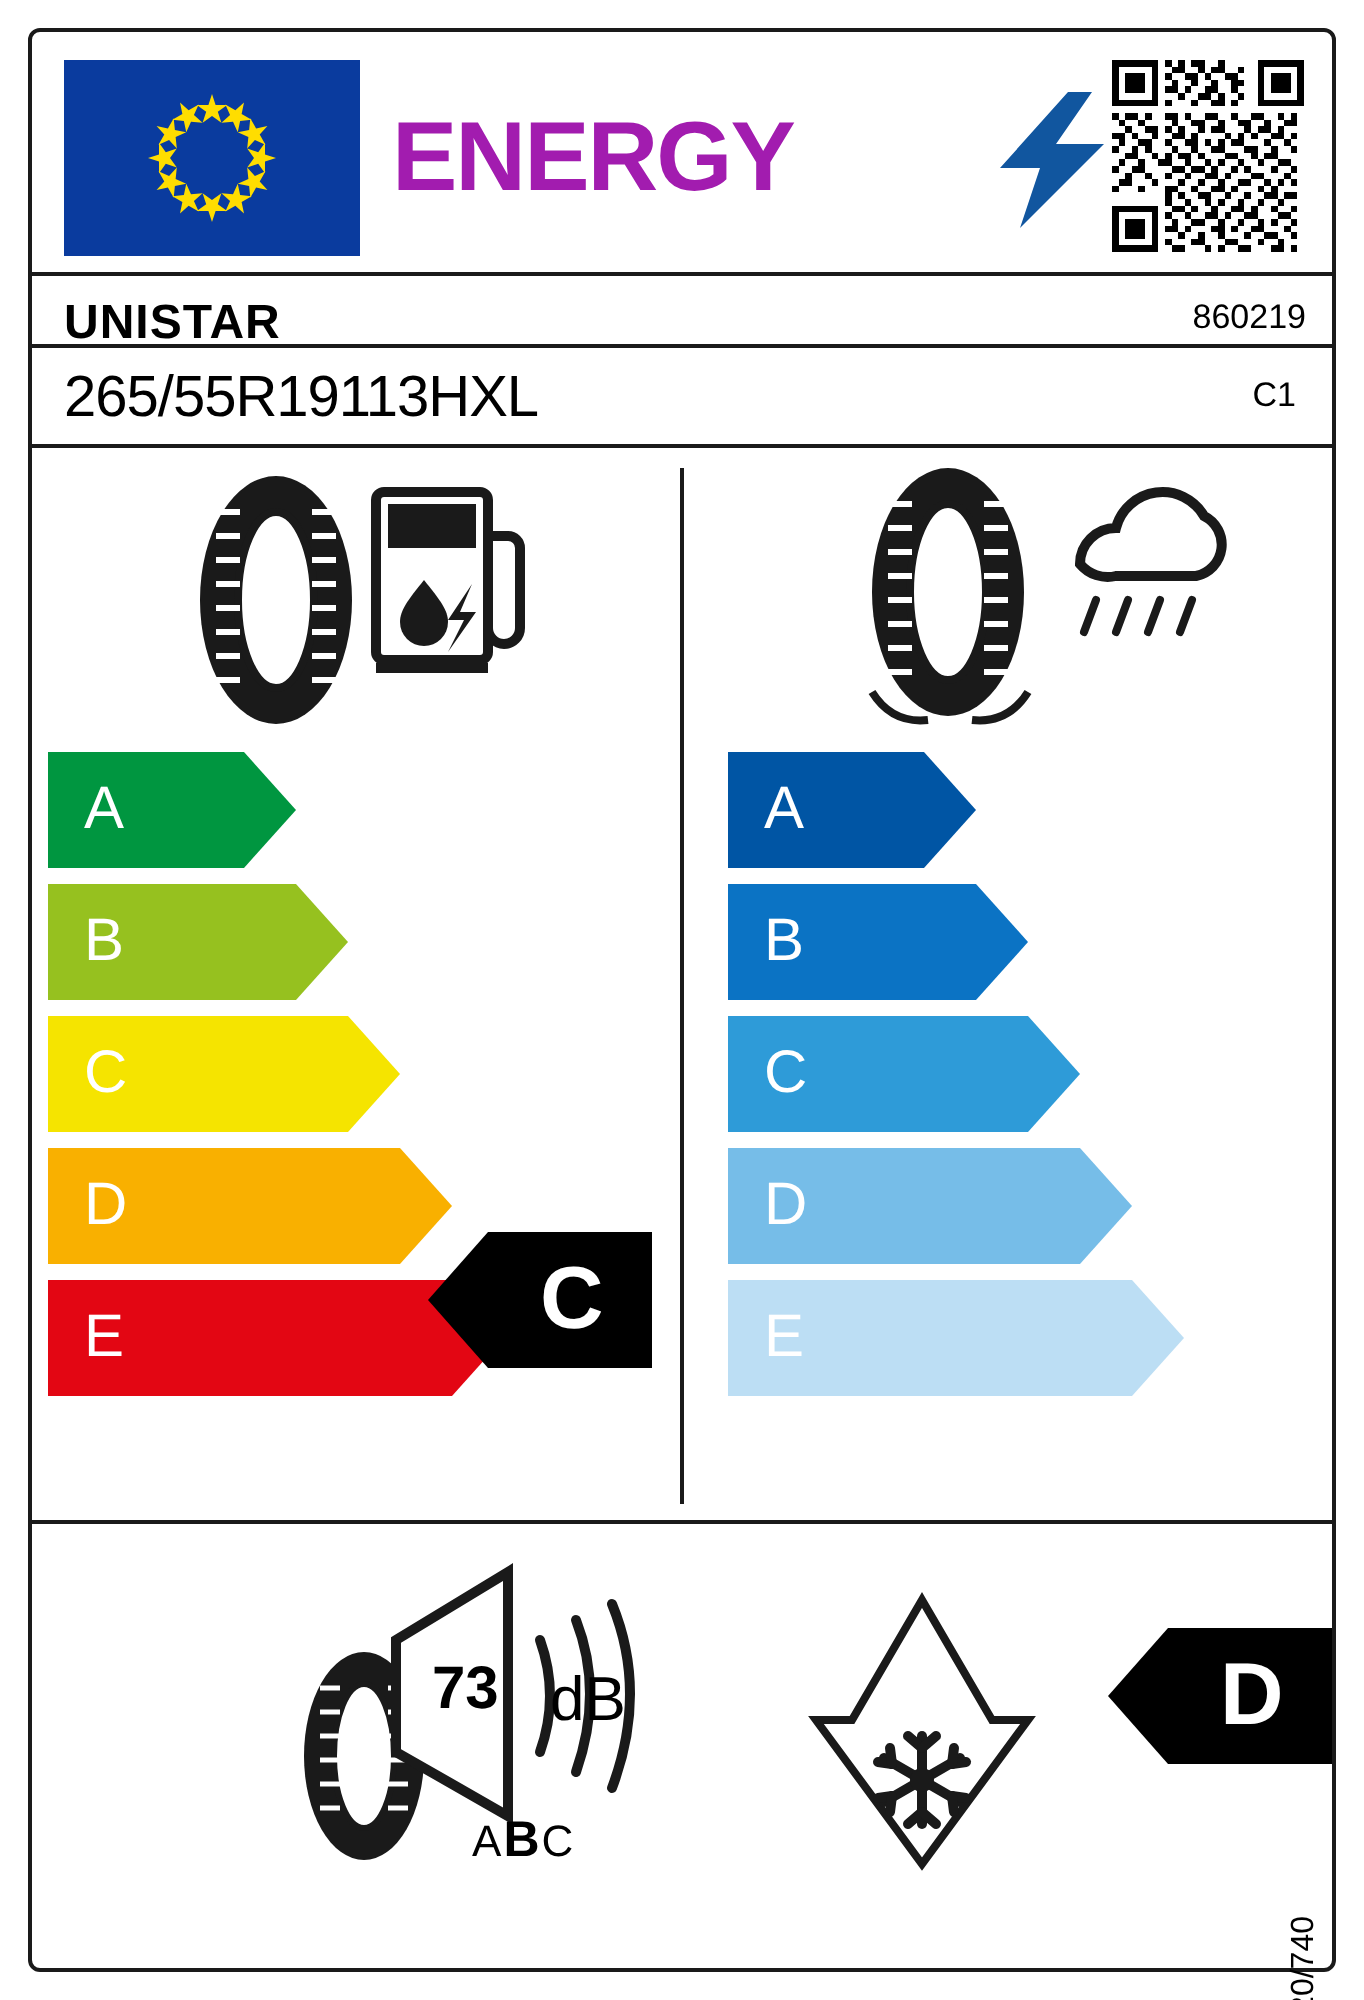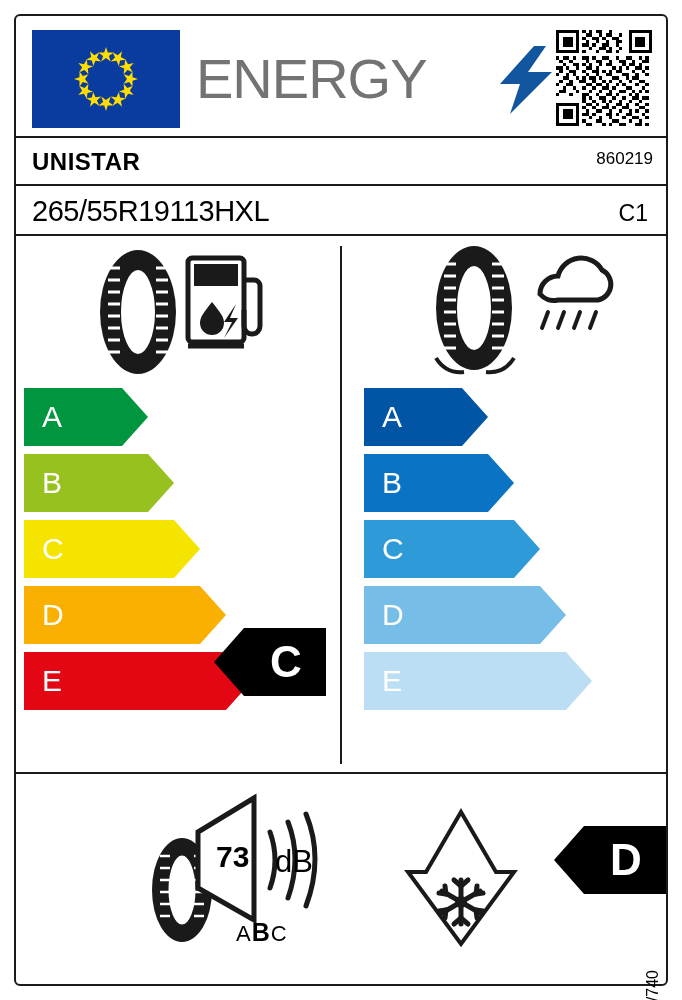--- a/index.html
+++ b/index.html
@@ -41,44 +41,44 @@
     width: 148px;
     height: 98px;
     background: #0a3b9e;
     border-radius: 2px;
   }
   .eu-flag svg { display:block; }
   .energy-word {
     position: absolute;
     left: 180px;
     top: 26px;
-    font-size: 56px;
-    font-weight: normal;
+    font-size: 49px;
+    font-weight: bold;
     letter-spacing: -1px;
-    color: #737373;
+    color: #a21caf;
     line-height: 74px;
   }
   .bolt {
     position: absolute;
     left: 484px;
     top: 30px;
   }
   .qr {
     position: absolute;
     right: 14px;
     top: 14px;
     width: 96px;
     height: 96px;
   }
   .qr canvas, .qr svg { display:block; }
 
   
   .brand-row {
     position: relative;
-    height: 48px;
+    height: 36px;
     border-bottom: 2px solid #1a1a1a;
     box-sizing: border-box;
   }
   .brand-name {
     position: absolute;
     left: 16px;
     top: 10px;
     font-size: 24px;
     font-weight: bold;
     letter-spacing: .5px;
@@ -103,21 +103,21 @@
     left: 16px;
     top: 9px;
     font-size: 29px;
     font-weight: normal;
     letter-spacing: -.5px;
   }
   .tire-class {
     position: absolute;
     right: 18px;
     top: 14px;
-    font-size: 23px;
+    font-size: 17px;
     text-align: center;
   }
 
   
   .main {
     position: relative;
     height: 538px;
     border-bottom: 2px solid #1a1a1a;
     box-sizing: border-box;
   }

